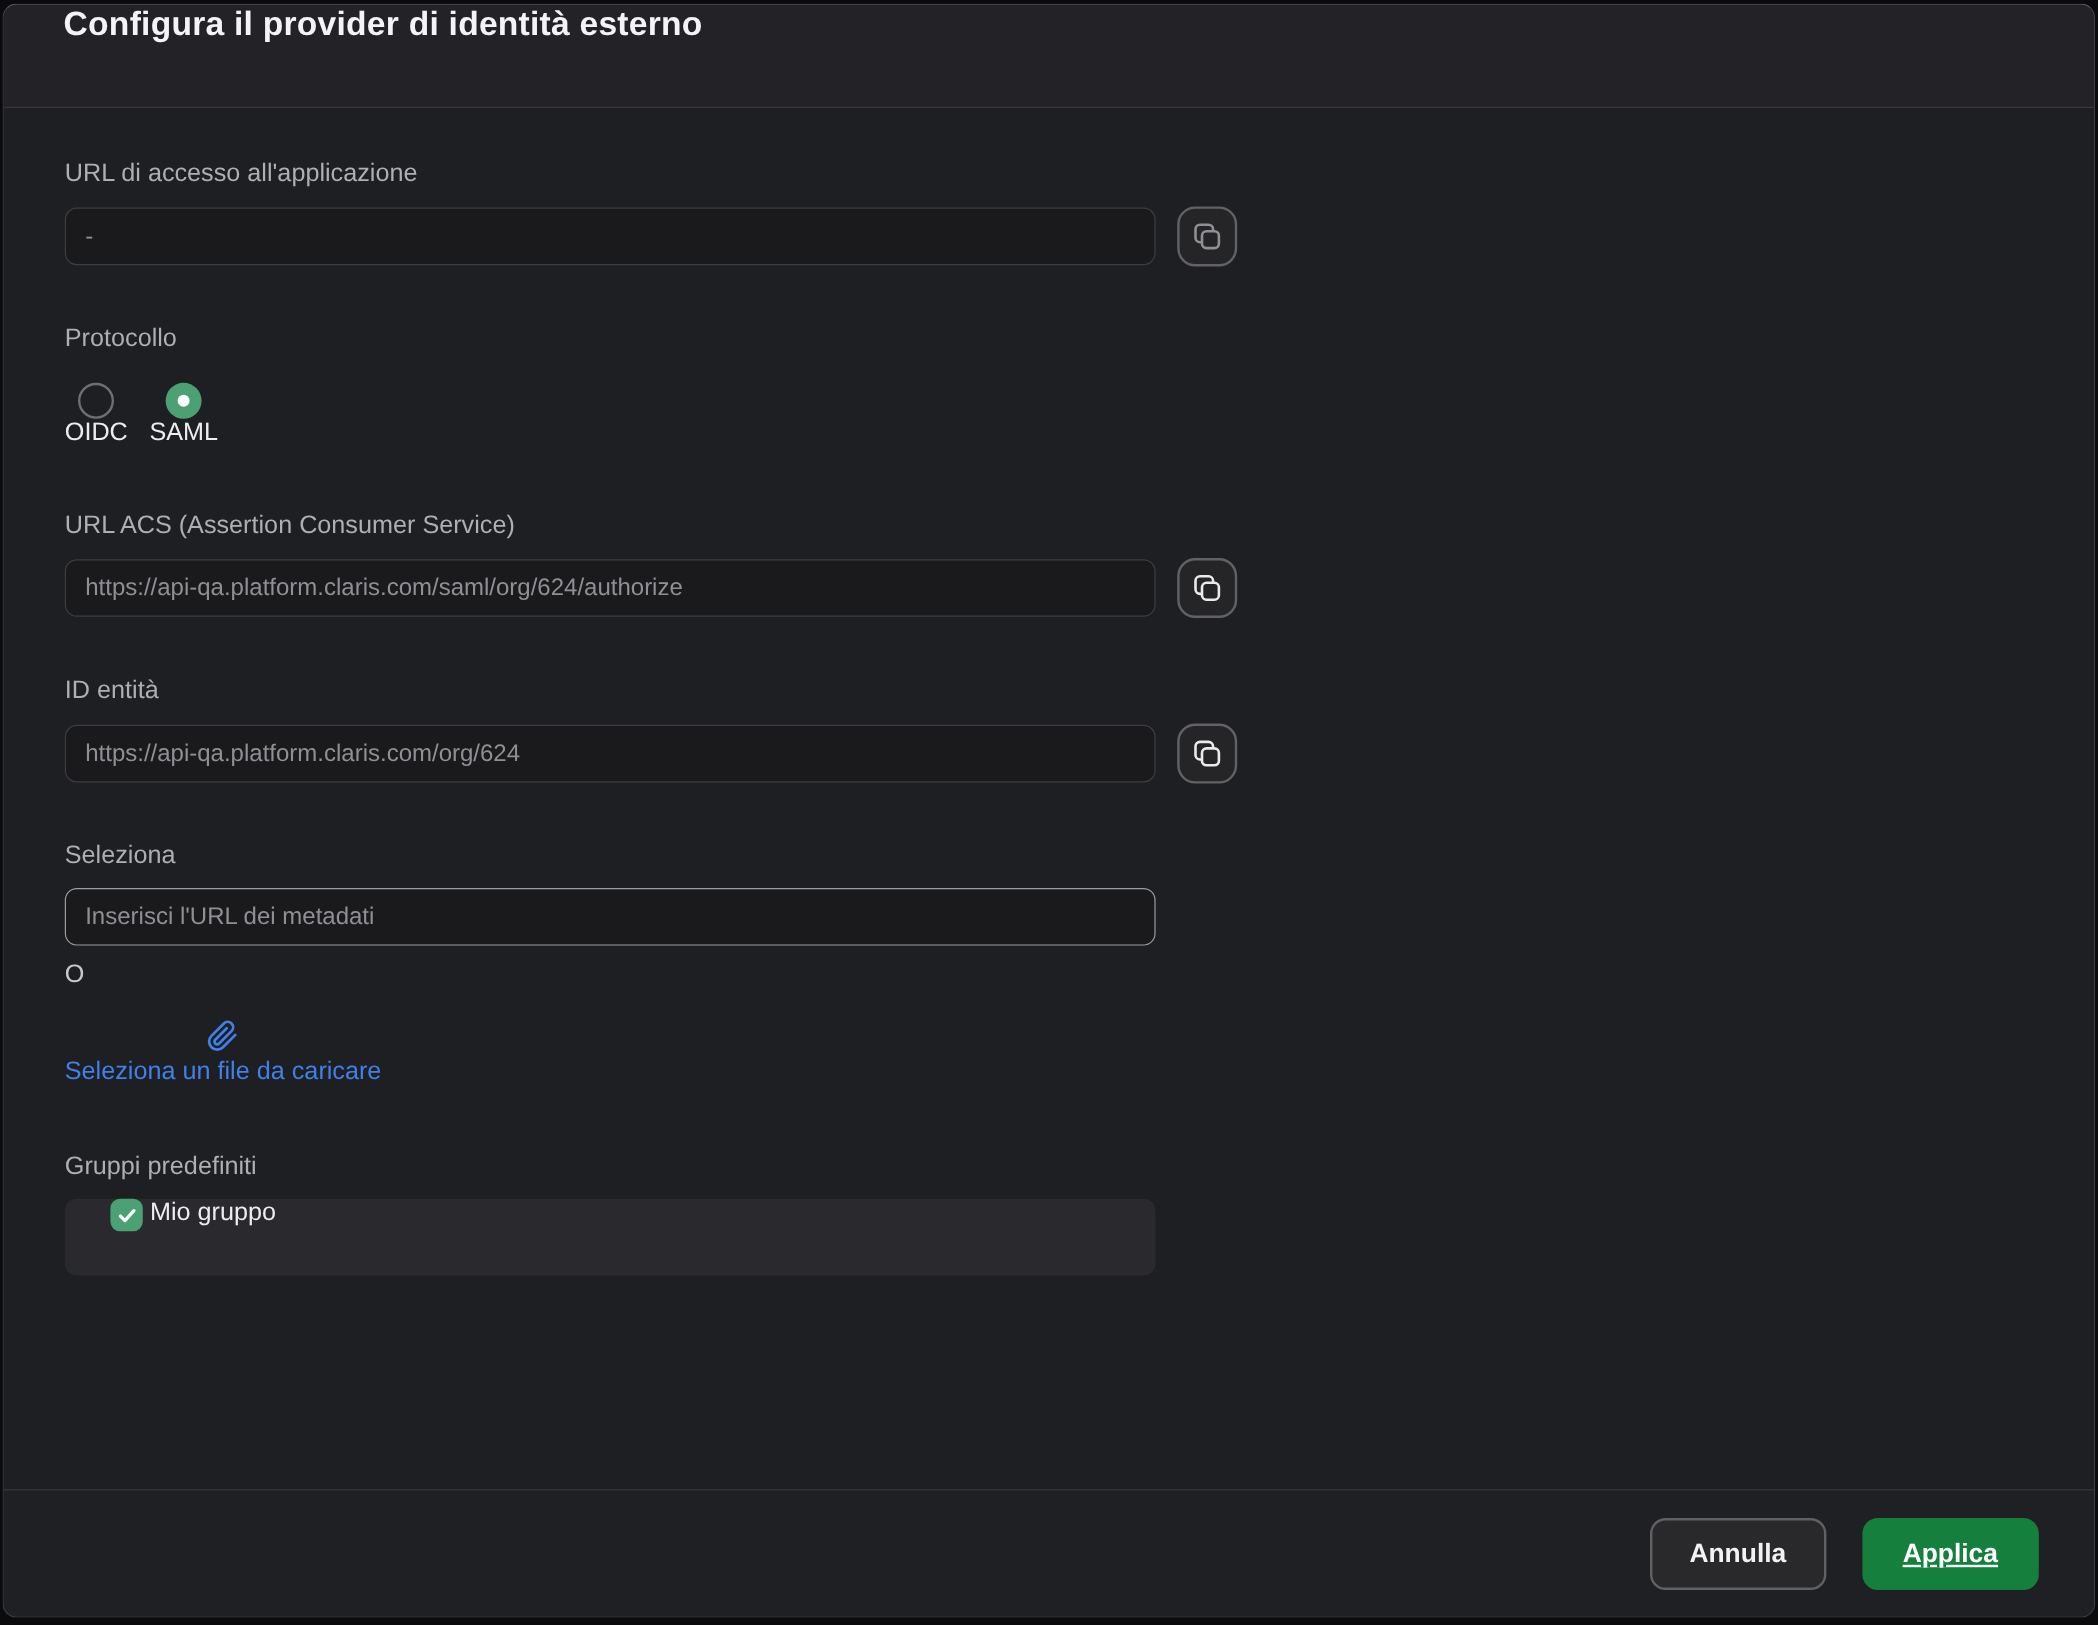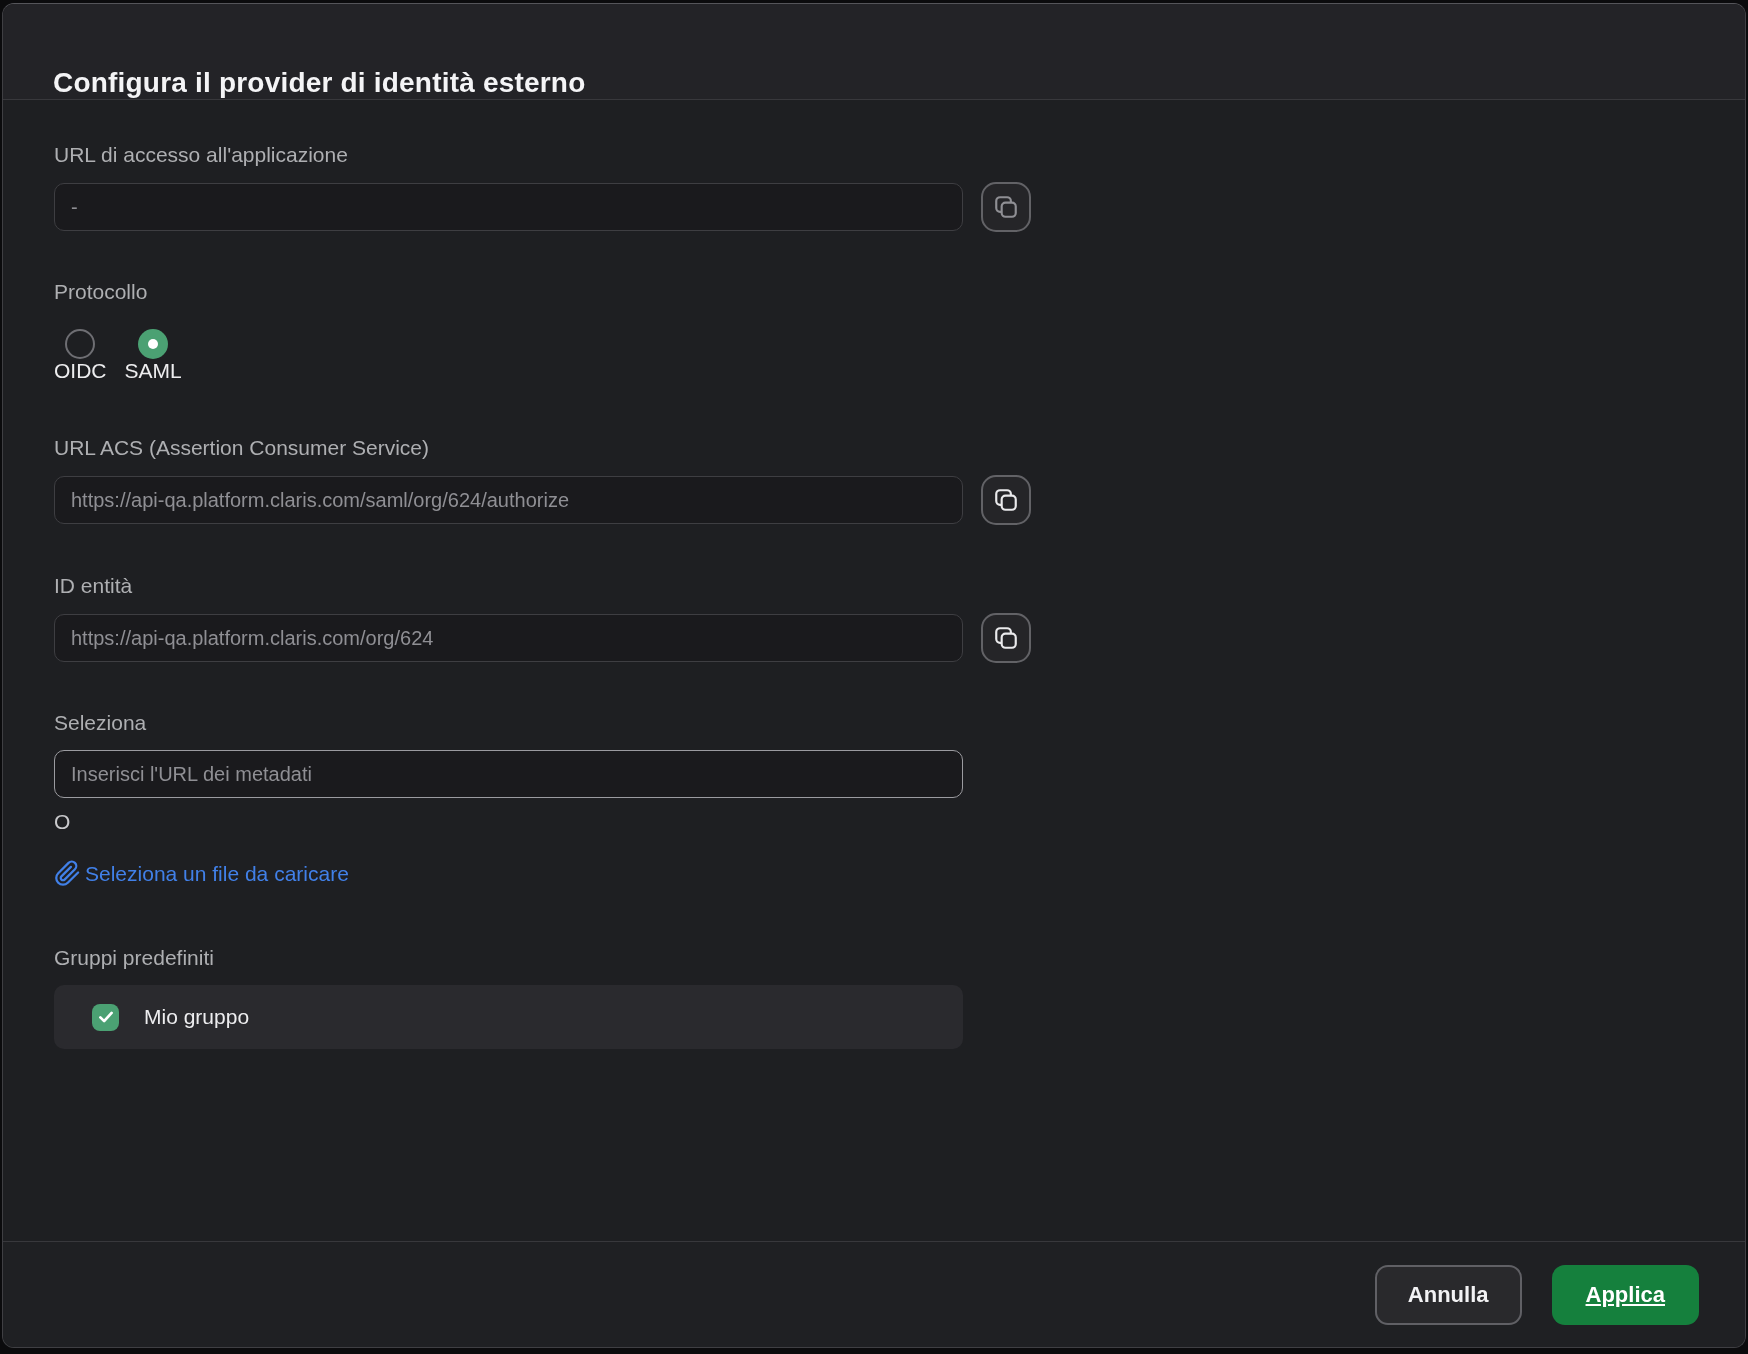--- a/index.html
+++ b/index.html
@@ -4,22 +4,22 @@
 <style>
   * { margin:0; padding:0; box-sizing:border-box; }
   html,body { width:1748px; height:1354px; background:#0b0b0d; font-family:"Liberation Sans", sans-serif; overflow:hidden; }
 
   .modal{
     position:absolute; left:2px; top:3px; width:1744px; height:1345px;
     background:#1e1f22; border:1px solid #3f3f43; border-top-color:#55555a;
     border-radius:12px; display:flex; flex-direction:column; overflow:hidden;
   }
   .modal-header{
-    height:96px; flex:0 0 auto; background:#232327; border-bottom:1px solid #38383c;
-    display:flex; align-items:flex-end; padding:0 50px;
+    height:86px; flex:0 0 auto; background:#232327; border-bottom:1px solid #38383c;
+    display:flex; align-items:flex-start; padding:0 50px;
   }
   .modal-title{ font-size:28px; font-weight:700; color:#f4f4f6; letter-spacing:.2px; }
 
   .modal-body{ flex:1 1 auto; background:#1e1f22; padding:44px 51px 0 51px; }
 
   .field-label{ font-size:21px; color:#aeafb2; line-height:22px; }
   .field-block .field-label{ margin-bottom:16px; }
 
   .input-row{ display:flex; align-items:center; gap:18px; }
   .text-input{
@@ -57,28 +57,28 @@
   .radio-label{ font-size:21px; color:#ededef; }
 
   .section-acs{ margin-top:54px; }
   .section-entity{ margin-top:50px; }
   .section-metadata{ margin-top:49px; }
 
   .or-text{ margin-top:12px; font-size:21px; color:#c9c9cc; }
 
   .upload-link{
     margin-top:26px; display:inline-flex; align-items:center; gap:4px;
-    color:#4180e8; font-size:21px; cursor:pointer; text-decoration:none;
+    color:#4180e8; font-size:21px; cursor:pointer; text-decoration:none;flex-direction:column;
   }
   .upload-link svg{ display:block; }
 
   .section-groups{ margin-top:56px; }
   .group-row{
     margin-top:16px; width:909px; height:64px; background:#2a2a2e; border-radius:10px;
-    display:flex; align-items:center; padding-left:38px; gap:25px;
+    display:flex; padding-left:38px; gap:6px;
   }
   .checkbox{
     width:27px; height:27px; border-radius:8px; border:2px solid #6e6e73;
     background:transparent; display:flex; align-items:center; justify-content:center;
     cursor:pointer; flex:0 0 auto;
   }
   .checkbox svg{ display:none; }
   .checkbox.checked{ border:none; background:#4ba173; }
   .checkbox.checked svg{ display:block; }
   .group-label{ font-size:21px; color:#ededef; }

